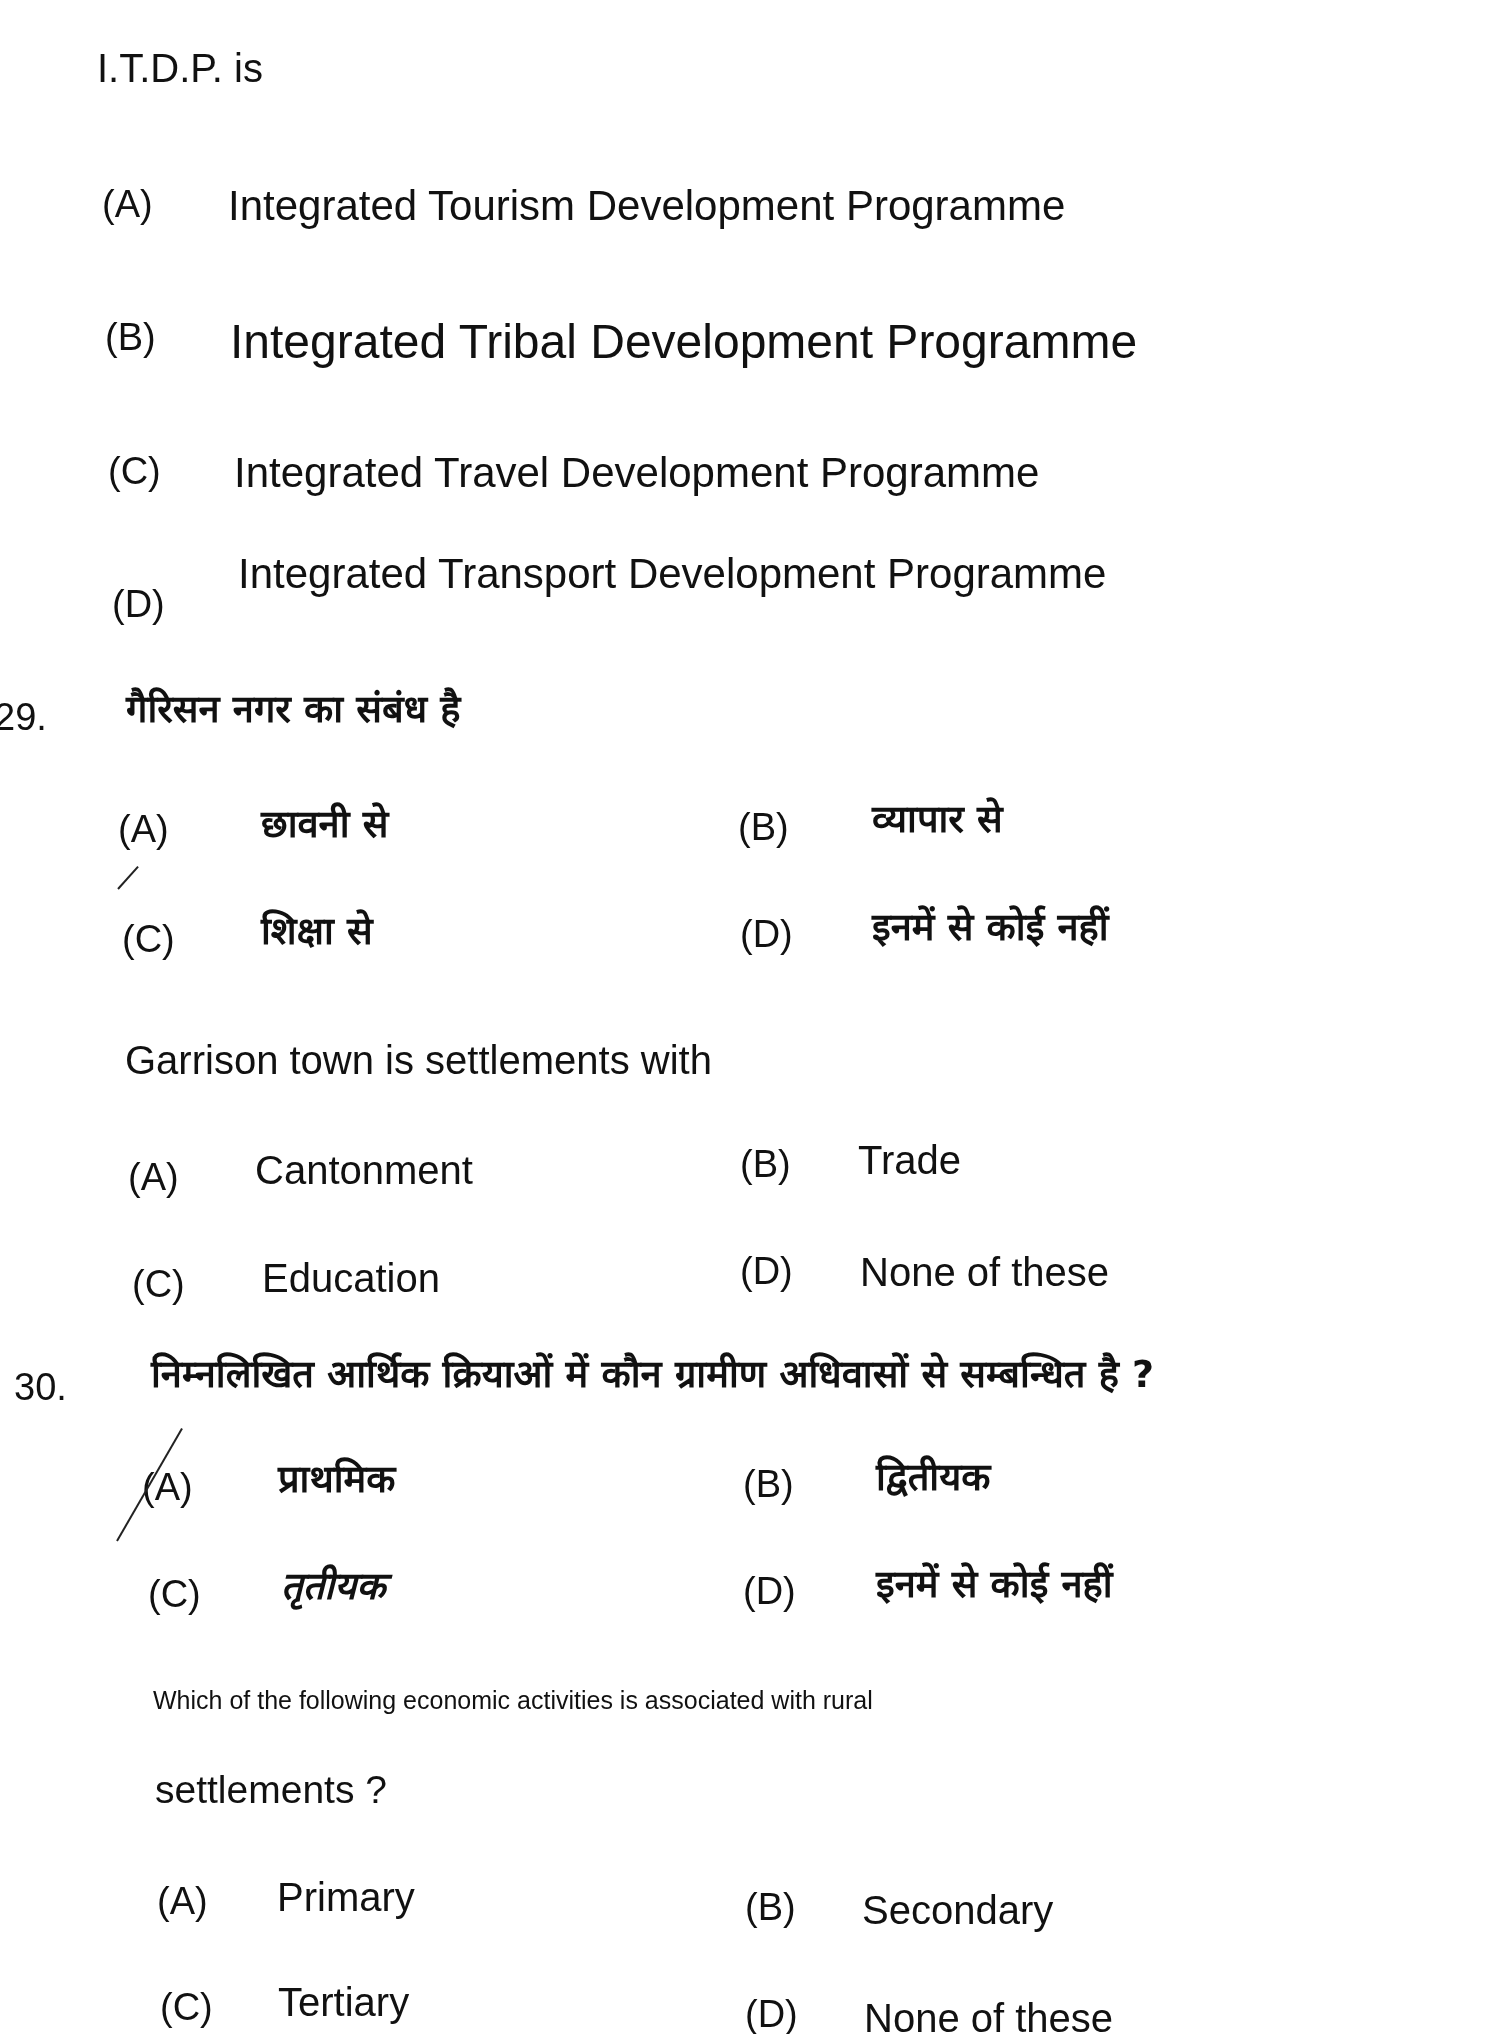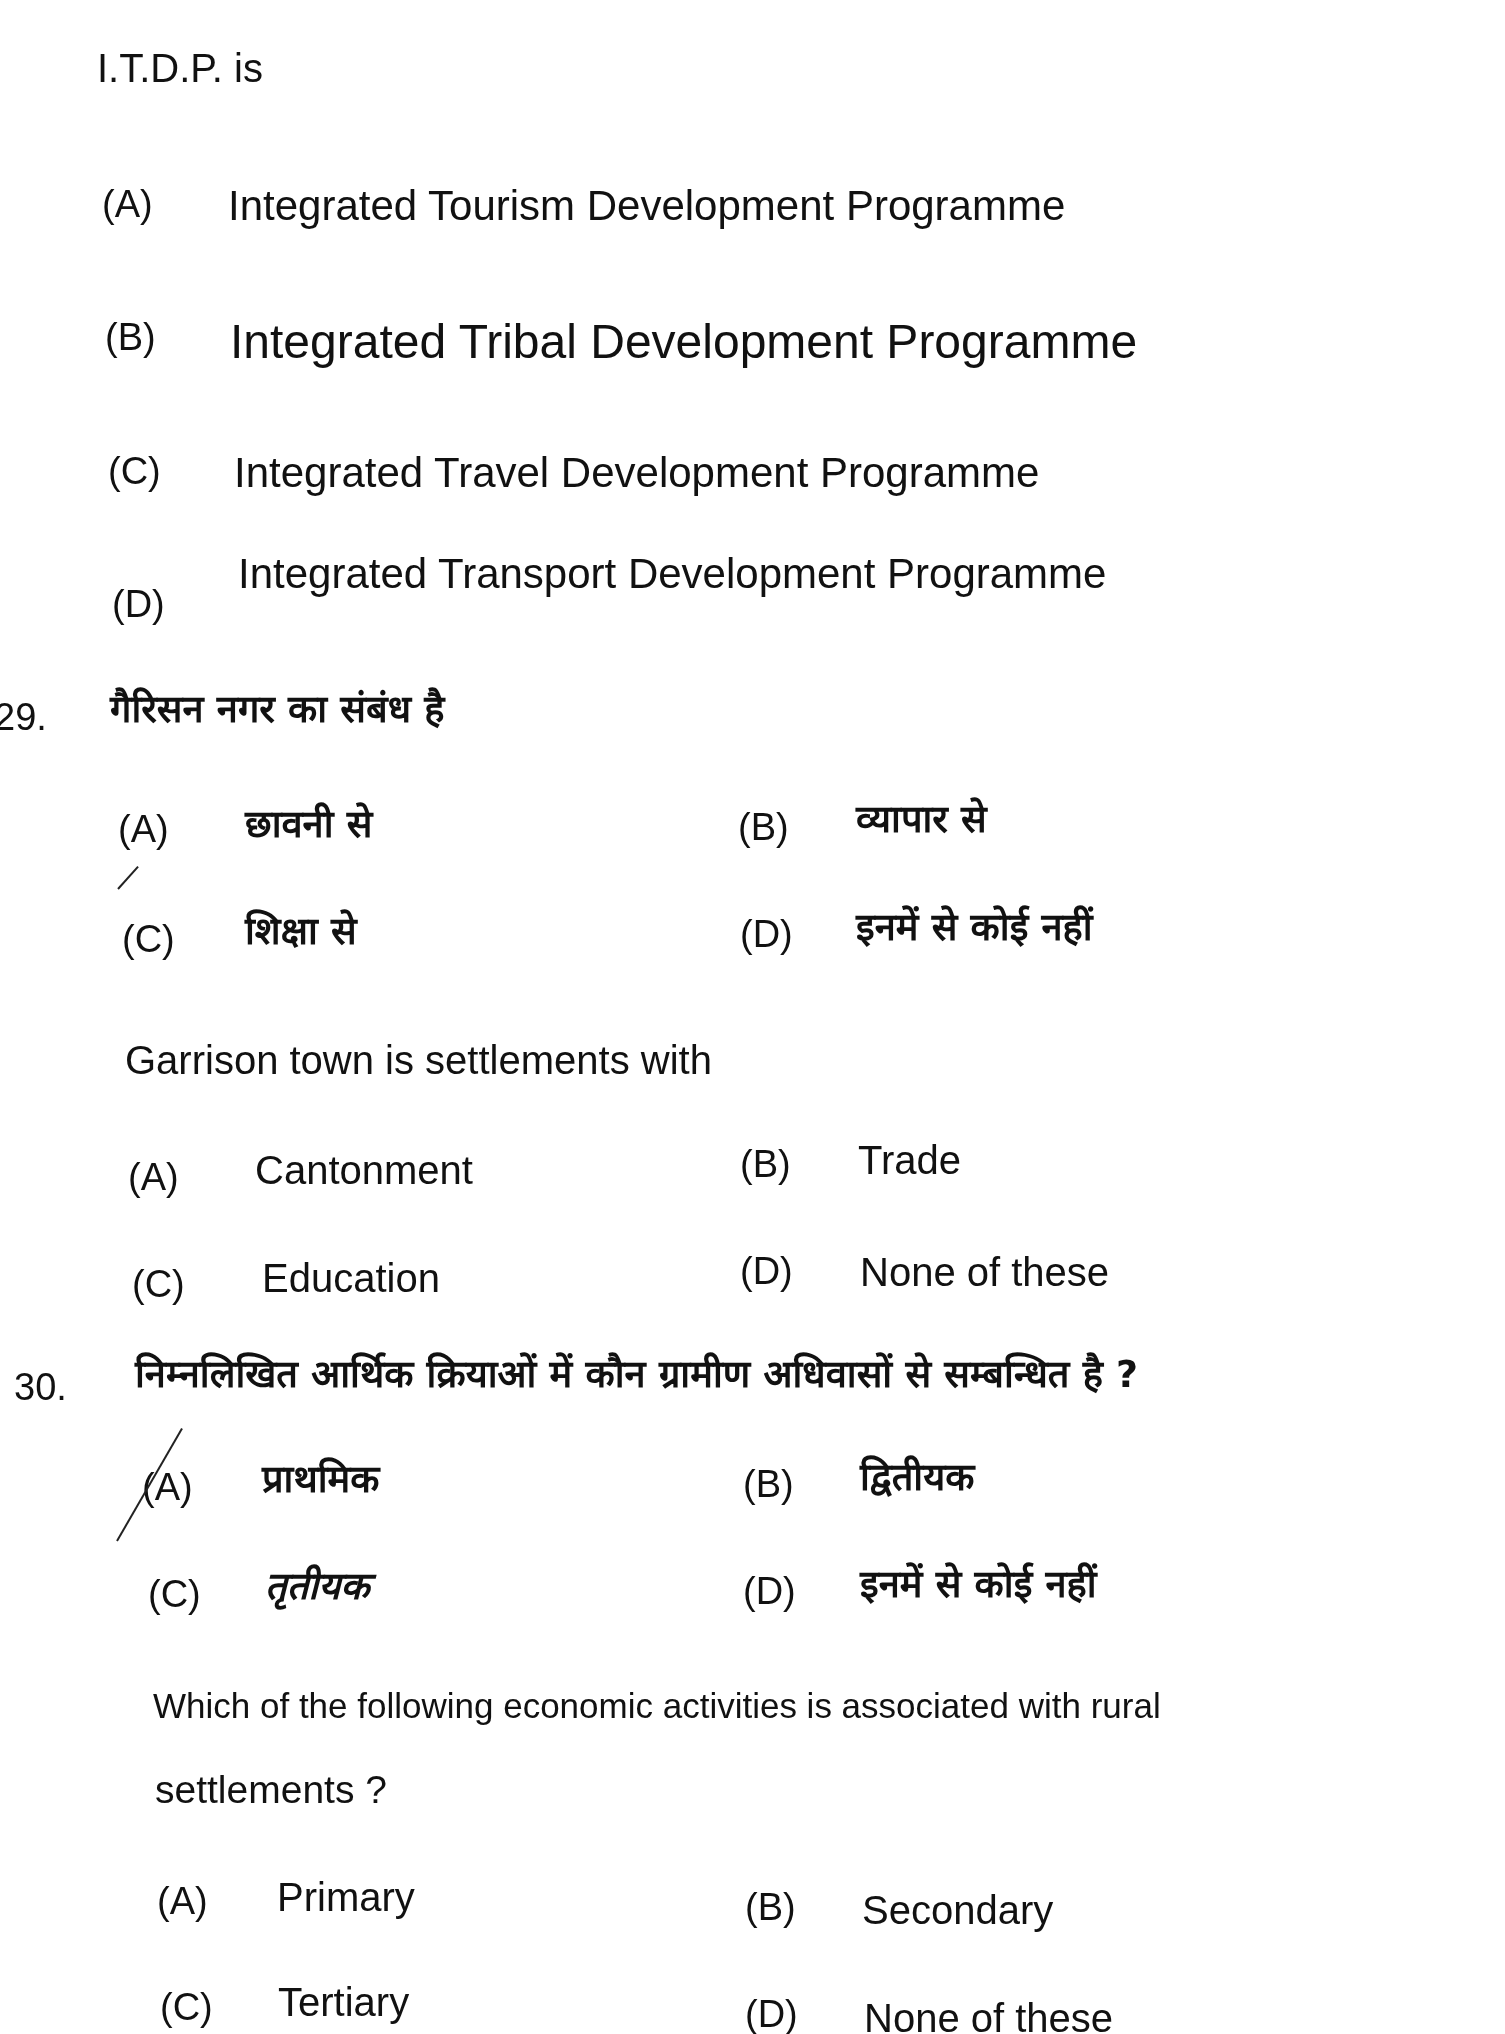--- a/index.html
+++ b/index.html
@@ -1,18 +1,18 @@
 <!DOCTYPE html>
 <html><head>
 <meta charset="utf-8">
 <style>
   html, body { margin:0; padding:0; background:#ffffff; }
   body { width:1505px; height:2034px; position:relative; overflow:hidden; color:#111; }
   .t { position:absolute; white-space:nowrap; font-family:Liberation Sans, sans-serif; font-size:40px; line-height:1; }
-  .hi { font-family:"DejaVu Sans", sans-serif; font-size:38px; font-weight:bold; }
+  .hi { font-family:"DejaVu Sans", sans-serif; font-size:38px; font-weight:bold;margin-left:16px; }
   .lbl { font-family:"Liberation Sans", sans-serif; font-size:38px; }
   .qn { font-family:"Liberation Sans", sans-serif; font-size:38px; }
   .mark { position:absolute; background:#222; height:2px; transform-origin:left center; }
 </style>
 </head>
 <body>
 
 <div class="t" style="left:97px;top:48px;">I.T.D.P. is</div>
 
 <div class="t lbl" style="left:102px;top:185px;">(A)</div>
@@ -66,21 +66,21 @@
 
 <div class="t lbl" style="left:743px;top:1465px;">(B)</div>
 <div class="t hi" style="left:860px;top:1458px;">द्वितीयक</div>
 
 <div class="t lbl" style="left:148px;top:1575px;">(C)</div>
 <div class="t hi" style="left:265px;top:1567px;font-style:italic;">तृतीयक</div>
 
 <div class="t lbl" style="left:743px;top:1572px;">(D)</div>
 <div class="t hi" style="left:860px;top:1565px;">इनमें से कोई नहीं</div>
 
-<div class="t" style="left:153px;top:1688px;font-size:35px;">Which of the following economic activities is associated with rural</div>
+<div class="t" style="left:153px;top:1688px;font-size:25px;">Which of the following economic activities is associated with rural</div>
 <div class="t" style="left:155px;top:1770px;font-size:39px;">settlements ?</div>
 
 <div class="t lbl" style="left:157px;top:1882px;">(A)</div>
 <div class="t" style="left:277px;top:1877px;">Primary</div>
 
 <div class="t lbl" style="left:745px;top:1888px;">(B)</div>
 <div class="t" style="left:862px;top:1890px;text-align:center;">Secondary</div>
 
 <div class="t lbl" style="left:160px;top:1988px;">(C)</div>
 <div class="t" style="left:278px;top:1982px;">Tertiary</div>

